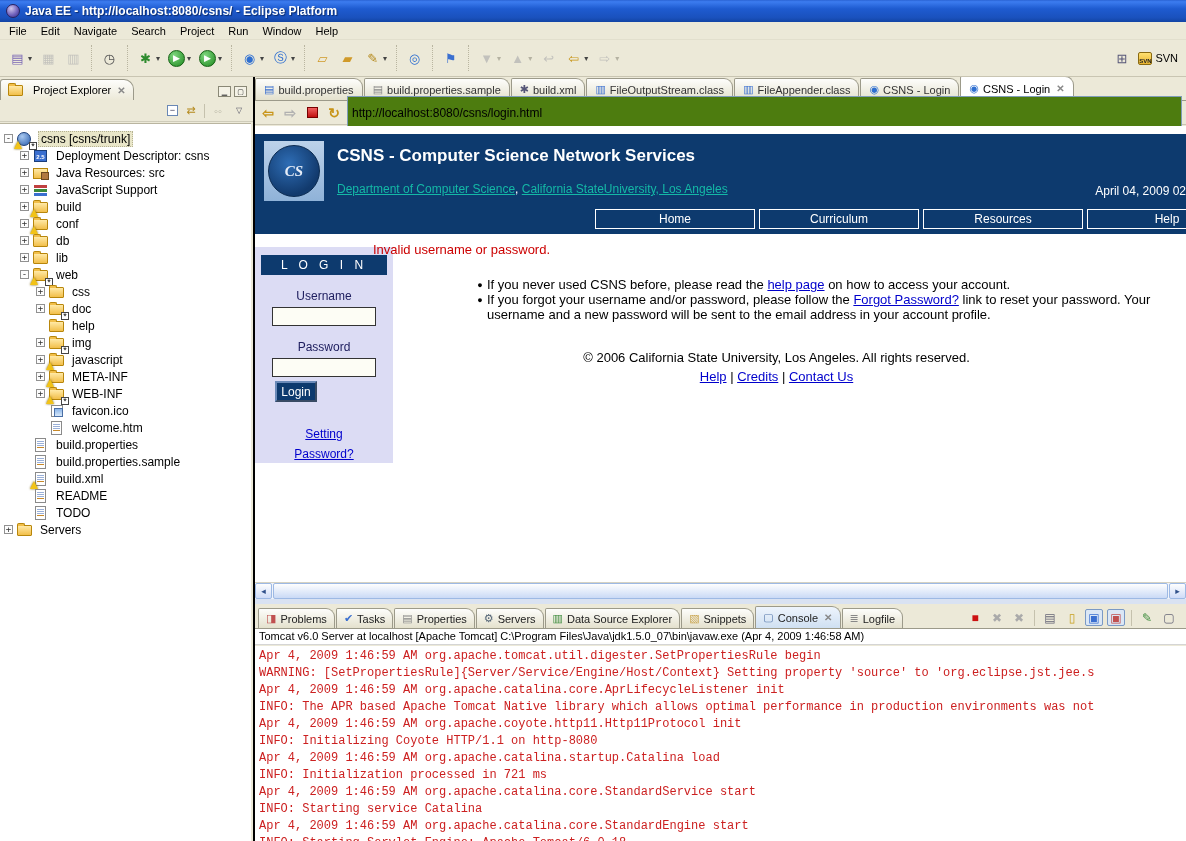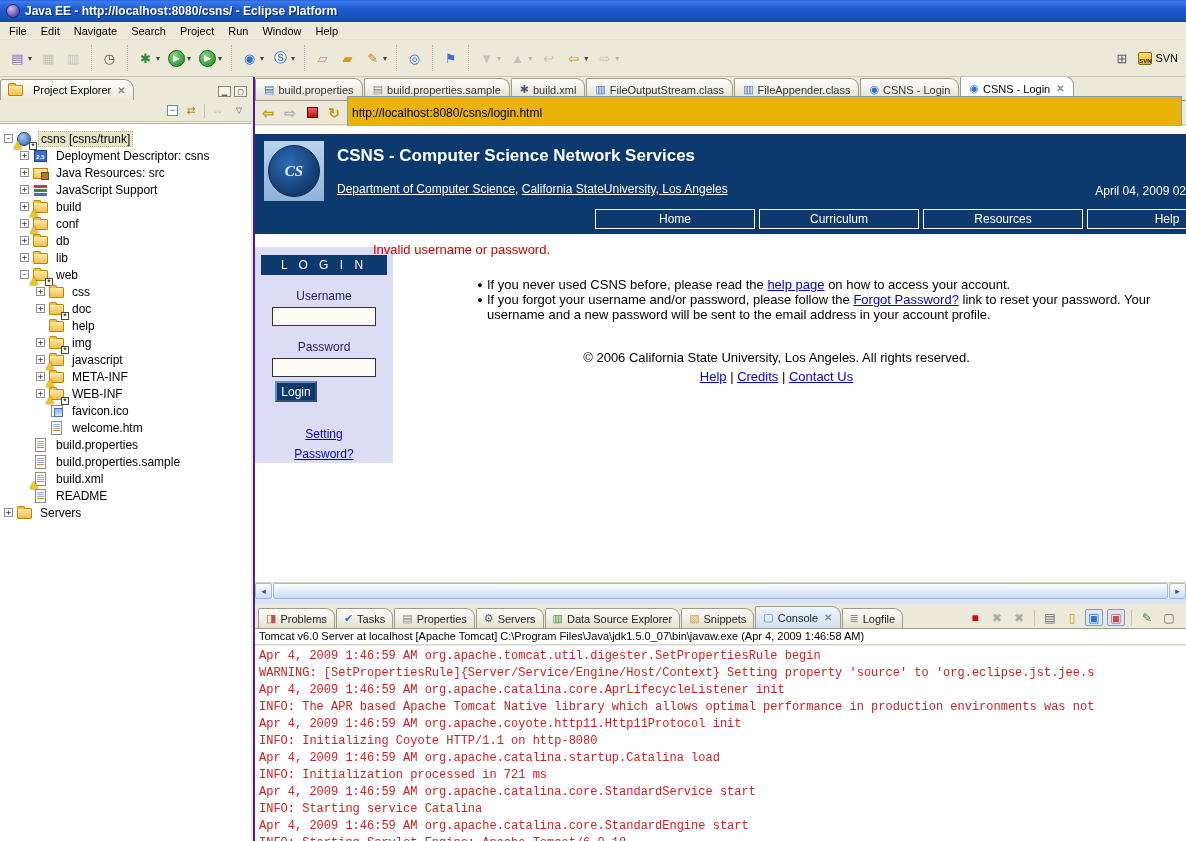--- a/index.html
+++ b/index.html
@@ -36,21 +36,21 @@
   .g-runcircle { background:radial-gradient(circle at 35% 30%, #7fd67f, #1f8a1f); border-radius:50%;
     color:#fff !important; font-size:9px !important; border:1px solid #146014; }
   .persp { margin-left:auto; display:flex; align-items:center; padding-right:4px; height:26px; }
   .persp-btn { display:flex; align-items:center; font-size:11px; padding:2px 4px; }
   .svn-mini { width:14px; height:13px; background:linear-gradient(#ffe070,#e8b430); border:1px solid #8a6a10;
     font-size:6px; font-weight:bold; color:#222; display:inline-flex; align-items:flex-end; justify-content:center;
     margin-right:3px; border-radius:2px; }
 
   
   .explorer { position:absolute; left:0; top:77px; width:255px; bottom:0; background:#ece9d8;
-    border-right:2px solid #4c1d95; }
+    border-right:2px solid #000000; }
   .view-tabrow { height:23px; display:flex; align-items:flex-end; }
   .view-tab { display:flex; align-items:center; height:21px; padding:0 7px; font-size:11px;
     background:linear-gradient(#fdfdfb,#ece9d8); border:1px solid #9c9a8a; border-bottom:none;
     border-radius:3px 10px 0 0; }
   .view-minmax { margin-left:auto; display:flex; gap:3px; padding:0 6px 3px 0; }
   .mmbtn { width:13px; height:11px; border:1px solid #8a8876; background:#f4f2e6; font-size:7px;
     line-height:9px; text-align:center; color:#333; }
   .exp-toolbar { height:22px; border-bottom:1px solid #cfccba; display:flex; align-items:center;
     justify-content:flex-end; gap:5px; padding-right:6px; background:#ece9d8; font-size:11px; }
   .exp-tb-icon { width:16px; height:15px; display:inline-flex; align-items:center; justify-content:center;
@@ -107,36 +107,36 @@
     border-radius:2px 9px 0 0; margin-right:1px; color:#333; }
   .etab.active { background:#fff; height:24px; color:#000; }
   .etab .eicon { margin-right:4px; font-size:11px; }
   .tab-close { margin-left:6px; color:#888; font-size:10px; font-weight:bold; }
 
   .browser-toolbar { height:24px; display:flex; align-items:center; padding:0 4px; gap:4px;
     background:#ece9d8; border-bottom:1px solid #c9c5b2; }
   .nav-glyph { width:18px; height:18px; display:inline-flex; align-items:center; justify-content:center;
     font-size:14px; font-weight:bold; }
   .stop-sq { width:11px; height:11px; background:linear-gradient(#f06060,#c01010); border:1px solid #700; }
-  .urlbar { flex:1; height:34px; border:1px solid #7f9db9; background:#eab308; font-size:12px;
+  .urlbar { flex:1; height:34px; border:1px solid #7f9db9; background:#4d7c0f; font-size:12px;
     padding:0 4px; font-family:"Liberation Sans", sans-serif; }
 
   .browser { position:absolute; left:0; top:49px; right:0; height:456px; background:#fff; overflow:hidden; }
 
   
   .csns-header { position:absolute; left:0; top:8px; right:0; height:100px; background:#0d3a6e; color:#fff; }
   .csns-logo { position:absolute; left:9px; top:7px; width:60px; height:60px;
     background:linear-gradient(#bcd2ea,#8fb2d8); display:flex; align-items:center; justify-content:center; }
   .csns-seal { width:52px; height:52px; border-radius:50%;
     background:radial-gradient(circle at 40% 35%, #2e6db5, #123a6d 70%); border:1px solid #0a2a50;
     color:#e8eef8; font-size:15px; font-weight:bold; display:flex; align-items:center; justify-content:center;
     font-family:"Liberation Serif", serif; font-style:italic; }
   .csns-title { position:absolute; left:82px; top:12px; font-size:17px; font-weight:bold; }
   .csns-links { position:absolute; left:82px; top:48px; font-size:12px; }
-  .csns-links a { color:#ffffff; }
+  .csns-links a { color:#14b8a6; }
   .csns-date { position:absolute; right:0px; top:50px; font-size:12px; white-space:nowrap; }
   .csns-nav { position:absolute; right:-61px; bottom:5px; display:flex; gap:4px; }
   .csns-nav-btn { width:160px; height:20px; border:1px solid #fff; color:#fff; font-size:12px;
     display:flex; align-items:center; justify-content:center; background:#0d3a6e; }
 
   .login-panel { position:absolute; left:0px; top:121px; width:138px; height:216px; background:#dcdcf4;
     font-size:12px; color:#1a1a5e; }
   .login-title { margin:8px 6px 0 6px; height:20px; background:#0d3a6e; color:#fff;
     display:flex; align-items:center; justify-content:center; letter-spacing:4px; font-size:12px; }
   .login-label { text-align:center; margin-top:14px; color:#202060; }
@@ -512,20 +512,28 @@
         </div>
         <div class="trow">
           <span class="tindent" style="width: 16px;"></span>
           <span class="texp-space"></span>
           <span class="tico">
             <span class="shape-file"></span>
           </span>
           <span class="tlabel">README</span>
         </div>
         <div class="trow">
+          <span class="tindent" style="width: 16px;"></span>
+          <span class="texp-space"></span>
+          <span class="tico">
+            <span class="shape-file"></span>
+          </span>
+          <span class="tlabel">TODO</span>
+        </div>
+        <div class="trow">
           <span class="tindent" style="width: 0px;"></span>
           <span class="texp">+</span>
           <span class="tico">
             <span class="shape-folder"></span>
           </span>
           <span class="tlabel">Servers</span>
         </div>
       </div>
   </div>
 

